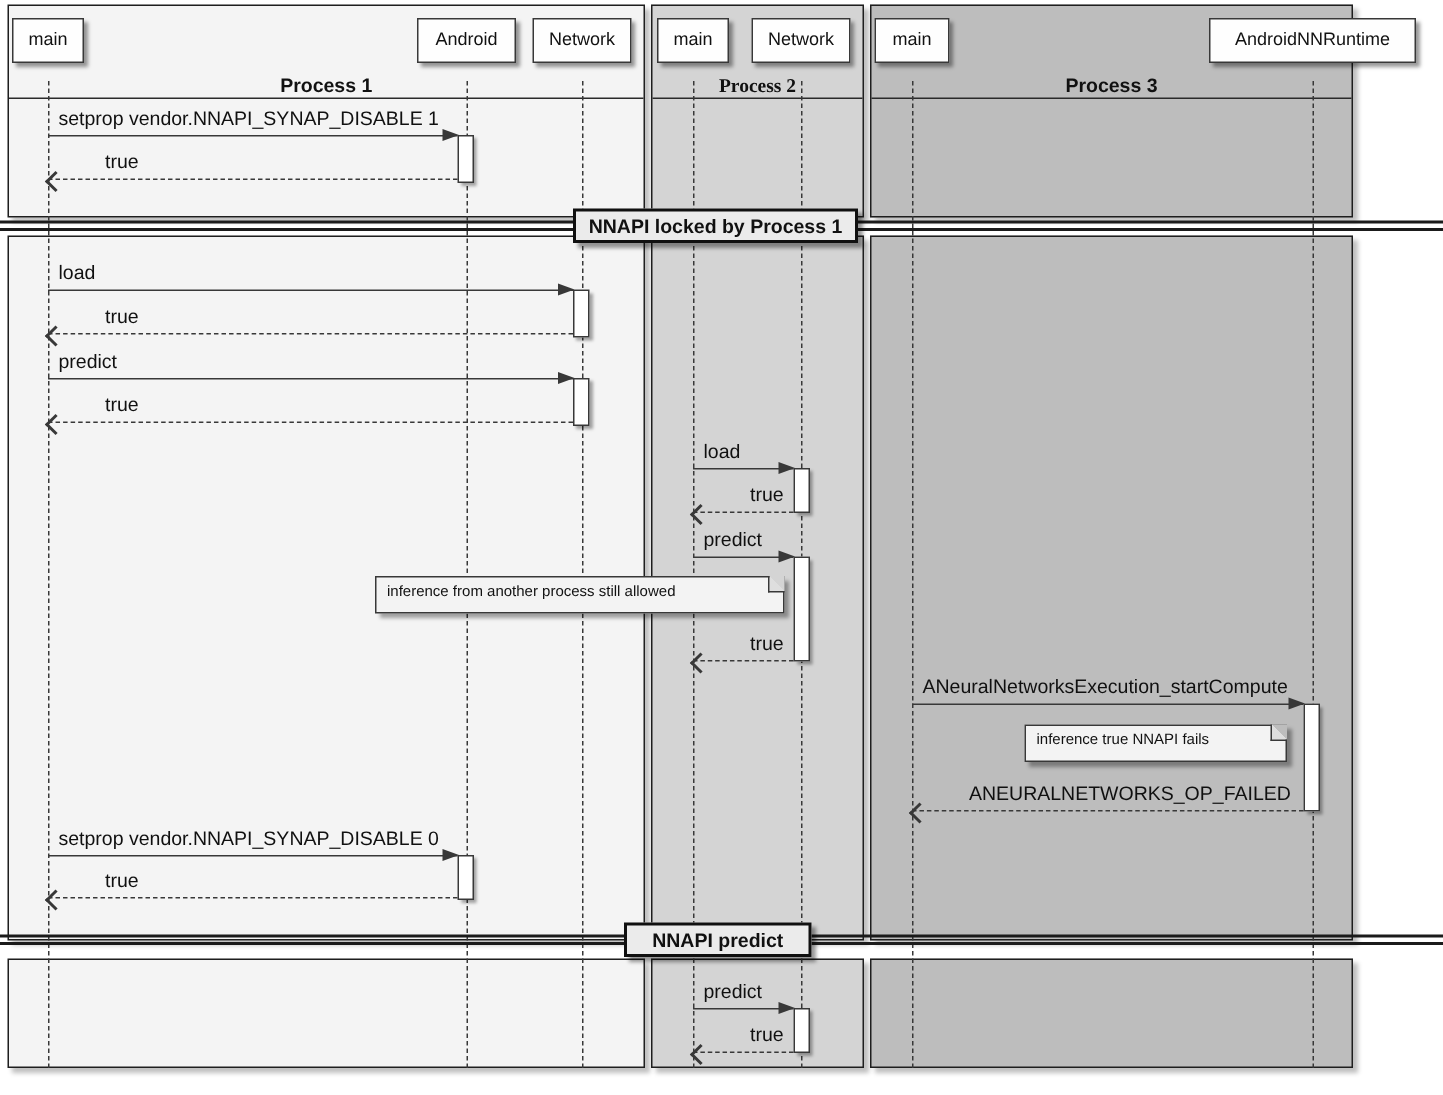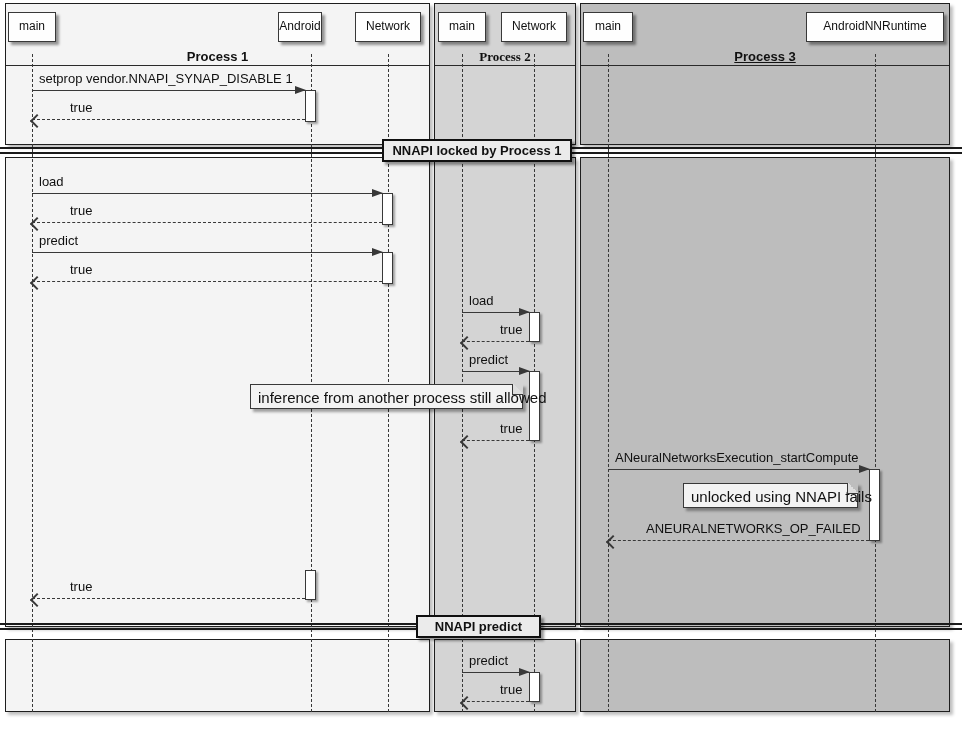--- a/index.html
+++ b/index.html
@@ -5,21 +5,21 @@
   html,body{margin:0;padding:0;background:#fff;}
   .canvas{
     position:relative;width:962px;height:730px;background:#ffffff;
     font-family:"Liberation Sans", sans-serif;color:#111;overflow:hidden;
   }
   
   .seg{position:absolute;box-sizing:border-box;border:1.5px solid #1e1e1e;
        box-shadow:3px 3px 3px rgba(0,0,0,.25);}
   .p1{left:5px;width:425px;background:#f4f4f4;}
   .p2{left:434px;width:142px;background:#d4d4d4;font-family:Liberation Serif, serif;}
-  .p3{left:580px;width:370px;background:#bdbdbd;text-decoration:underline;}
+  .p3{left:580px;width:322px;background:#bdbdbd;}
   .s1{top:3px;height:142px;}
   .s2{top:157px;height:470px;}
   .s3{top:639px;height:73px;}
   .panel-title{
     height:15px;border-bottom:1.5px solid #2a2a2a;text-align:center;
     font-weight:bold;font-size:13px;padding-top:2px;line-height:14px;margin-top:44px;
   }
   
   .lifeline{position:absolute;top:54px;height:658px;width:0;
     border-left:1px dashed #383838;}
@@ -45,21 +45,21 @@
   .msg-return .line{border-top:1.4px dashed #383838;}
   .arr-r{position:absolute;right:-1px;top:16px;width:0;height:0;
     border-left:11px solid #383838;border-top:4.5px solid transparent;
     border-bottom:4.5px solid transparent;}
   .arr-l{position:absolute;left:0px;top:16.5px;width:8px;height:8px;
     border-left:2px solid #383838;border-bottom:2px solid #383838;
     transform:rotate(45deg);}
   
   .note{position:absolute;height:25px;box-sizing:border-box;background:#f3f3f3;
     border:1.4px solid #383838;box-shadow:3px 3px 2.5px rgba(0,0,0,.35);}
-  .note-text{position:absolute;left:7px;top:4px;font-size:15px;white-space:nowrap;}
+  .note-text{position:absolute;left:7px;top:4px;font-size:10px;white-space:nowrap;}
   .note-fold{position:absolute;top:-1.4px;right:-1.4px;width:11px;height:11px;
     border-left:1.4px solid #383838;border-bottom:1.4px solid #383838;box-sizing:border-box;}
   .fold-p2{background:linear-gradient(45deg,#dedede 50%,#d4d4d4 50%);}
   .fold-p3{background:linear-gradient(45deg,#dedede 50%,#bdbdbd 50%);}
   
   .divline{position:absolute;left:0;width:962px;height:2px;background:#1b1b1b;}
   .divider-box{position:absolute;height:23px;box-sizing:border-box;background:#ebebeb;
     border:2px solid #101010;box-shadow:3px 3px 2.5px rgba(0,0,0,.4);
     font-weight:bold;font-size:13px;text-align:center;line-height:19px;white-space:nowrap;}
 </style>
@@ -159,20 +159,25 @@
   <div class="msg msg-solid" style="left:608px;top:449px;width:261px">
     <div class="lbl">ANeuralNetworksExecution_startCompute</div>
     <div class="line"></div>
     <div class="arr-r"></div>
   </div>
   <div class="msg msg-return" style="left:608px;top:520px;width:261px">
     <div class="lbl">ANEURALNETWORKS_OP_FAILED</div>
     <div class="line"></div>
     <div class="arr-l"></div>
   </div>
+  <div class="msg msg-solid" style="left:32px;top:550px;width:273px">
+    <div class="lbl">setprop vendor.NNAPI_SYNAP_DISABLE 0</div>
+    <div class="line"></div>
+    <div class="arr-r"></div>
+  </div>
   <div class="msg msg-return" style="left:32px;top:578px;width:273px">
     <div class="lbl">true</div>
     <div class="line"></div>
     <div class="arr-l"></div>
   </div>
   <div class="msg msg-solid" style="left:462px;top:652px;width:67px">
     <div class="lbl">predict</div>
     <div class="line"></div>
     <div class="arr-r"></div>
   </div>
@@ -180,28 +185,28 @@
     <div class="lbl">true</div>
     <div class="line"></div>
     <div class="arr-l"></div>
   </div>
 
   <div class="note" style="left:250px;top:384px;width:273px">
     <span class="note-text">inference from another process still allowed</span>
     <i class="note-fold fold-p2"></i>
   </div>
   <div class="note" style="left:683px;top:483px;width:175px">
-    <span class="note-text">unlocked using NNAPI fails</span>
+    <span class="note-text">inference true NNAPI fails</span>
     <i class="note-fold fold-p3"></i>
   </div>
 
   <div class="divider-box" style="left:382px;top:139px;width:190px">NNAPI locked by Process 1</div>
   <div class="divider-box" style="left:416px;top:615px;width:125px">NNAPI predict</div>
 
   <div class="participant" style="left:8px;width:48px">main</div>
-  <div class="participant" style="left:278px;width:44px">Android</div>
+  <div class="participant" style="left:278px;width:66px">Android</div>
   <div class="participant" style="left:355px;width:66px">Network</div>
   <div class="participant" style="left:438px;width:48px">main</div>
   <div class="participant" style="left:501px;width:66px">Network</div>
   <div class="participant" style="left:583px;width:50px">main</div>
   <div class="participant" style="left:806px;width:138px">AndroidNNRuntime</div>
 
 </div>
 
 </body></html>

